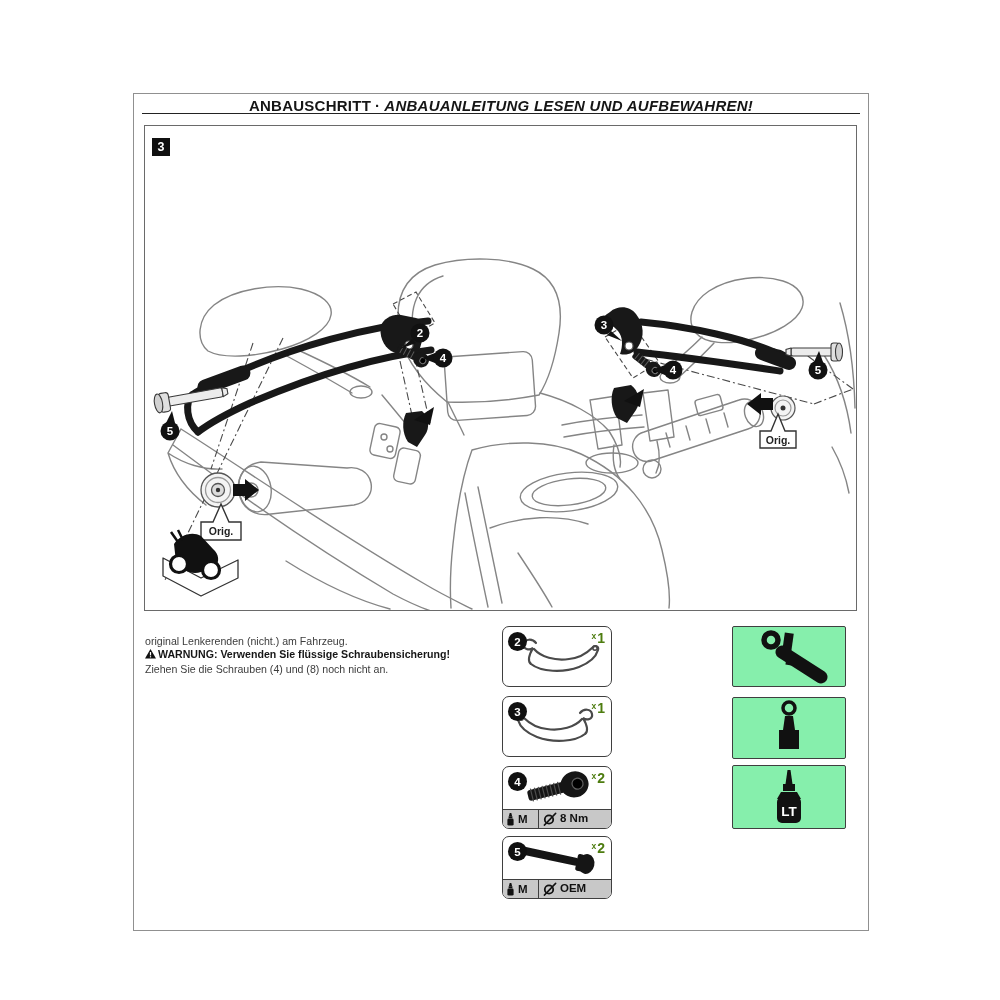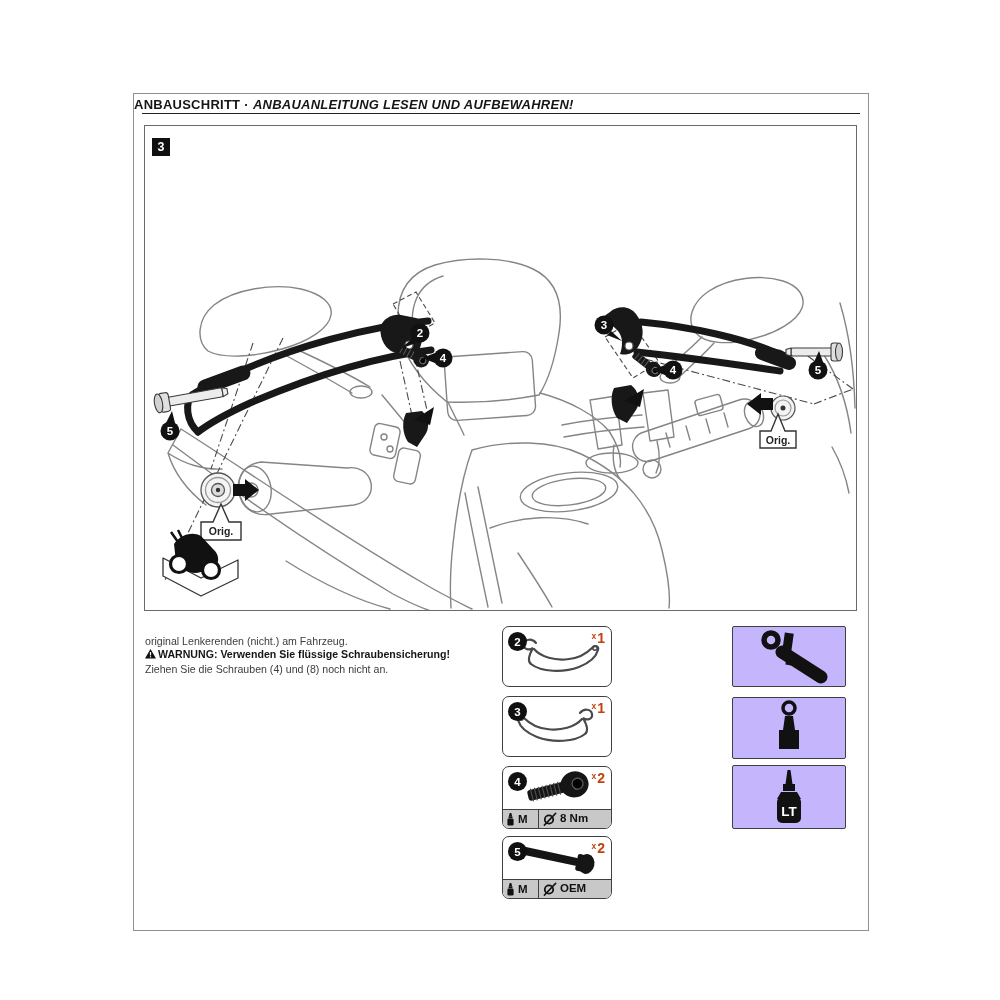--- a/index.html
+++ b/index.html
@@ -1,50 +1,50 @@
 <!DOCTYPE html>
 <html><head>
 <meta charset="utf-8">
 <style>
   html,body{margin:0;padding:0;}
   body{width:1000px;height:1000px;background:#fff;position:relative;
        font-family:"Liberation Sans",sans-serif;color:#111;}
   .page{position:absolute;left:133px;top:93px;width:734px;height:836px;
         border:1px solid #909090;background:#fff;}
   
-  .hdr{position:absolute;top:3px;left:0;right:0;text-align:left;
-       font-size:13px;font-weight:bold;letter-spacing:.25px;color:#161616;white-space:nowrap;}
+  .hdr{position:absolute;top:3px;left:0;right:0;text-align:center;
+       font-size:15px;font-weight:bold;letter-spacing:.25px;color:#161616;white-space:nowrap;}
   .hdr .sep{padding:0 4px;}
   .hdr .sub{font-style:italic;}
   .hdr-rule{position:absolute;top:19px;left:8px;right:8px;border-bottom:1.6px solid #222;}
   
   .diagram{position:absolute;left:10px;top:31px;width:711px;height:484px;border:1px solid #6a6a6a;background:#fff;}
   .draw{position:absolute;left:0;top:0;width:100%;height:100%;}
   .step{position:absolute;left:7px;top:12px;width:18px;height:18px;background:#101010;color:#fff;
         font-weight:bold;font-size:12.5px;display:flex;align-items:center;justify-content:center;}
   
   .instr{position:absolute;left:11px;top:527px;width:358px;font-size:10.6px;line-height:13.6px;color:#3c3c3c;}
   .instr .warn{color:#161616;font-weight:bold;}
   .warn-tri{display:inline-block;vertical-align:-1px;margin-right:2px;}
   
   .pbox{position:absolute;left:368px;width:108px;border:1.3px solid #3f3f3f;border-radius:7px;background:#fff;overflow:hidden;}
   .pb2{top:532px;height:59px;} .pb3{top:602px;height:59px;}
   .pb4{top:672px;height:61px;} .pb5{top:742px;height:61px;}
   .pnum{position:absolute;left:5px;top:5px;width:19px;height:19px;border-radius:50%;background:#101010;color:#fff;
         font-size:11.5px;font-weight:bold;display:flex;align-items:center;justify-content:center;z-index:2;}
-  .qty{position:absolute;right:6px;top:3px;font-weight:bold;font-size:14px;color:#c2410c;z-index:2;}
+  .qty{position:absolute;right:6px;top:3px;font-weight:bold;font-size:14px;color:#4d7c0f;z-index:2;}
   .qty .x{font-size:8.5px;position:relative;top:-4px;margin-right:1px;}
   .pimg{position:absolute;left:0;top:0;right:0;}
   .pfoot{position:absolute;left:0;right:0;bottom:0;height:18px;background:#c8c8c8;border-top:1.3px solid #3f3f3f;
          display:flex;align-items:center;font-weight:bold;font-size:11.5px;color:#111;}
   .pfoot .c1{width:36px;height:100%;border-right:1.3px solid #3f3f3f;display:flex;align-items:center;padding-left:3px;box-sizing:border-box;}
   .pfoot .c2{flex:1;display:flex;align-items:flex-start;padding-left:4px;}
   .pfoot svg{margin-right:3px;flex:none;}
   
-  .tbox{position:absolute;left:598px;width:112px;border:1.3px solid #3f3f3f;border-radius:2px;background:#c4b5fd;}
+  .tbox{position:absolute;left:598px;width:112px;border:1.3px solid #3f3f3f;border-radius:2px;background:#86efac;}
   .tb1{top:532px;height:59px;} .tb2{top:603px;height:60px;} .tb3{top:671px;height:62px;}
   .tbox svg{position:absolute;left:0;top:0;}
 </style>
 </head>
 <body>
 
 <div class="page">
 
   <div class="hdr">
     <span>ANBAUSCHRITT</span><span class="sep">·</span><span class="sub">ANBAUANLEITUNG LESEN UND AUFBEWAHREN!</span>

